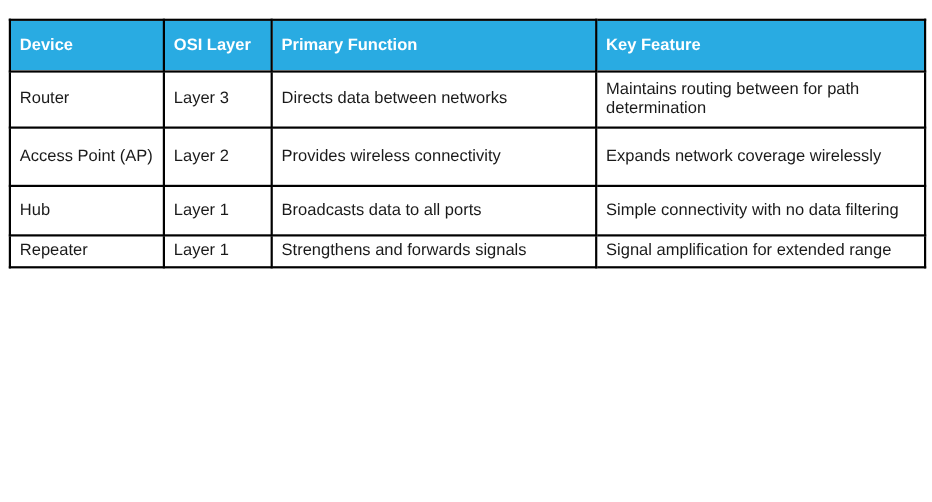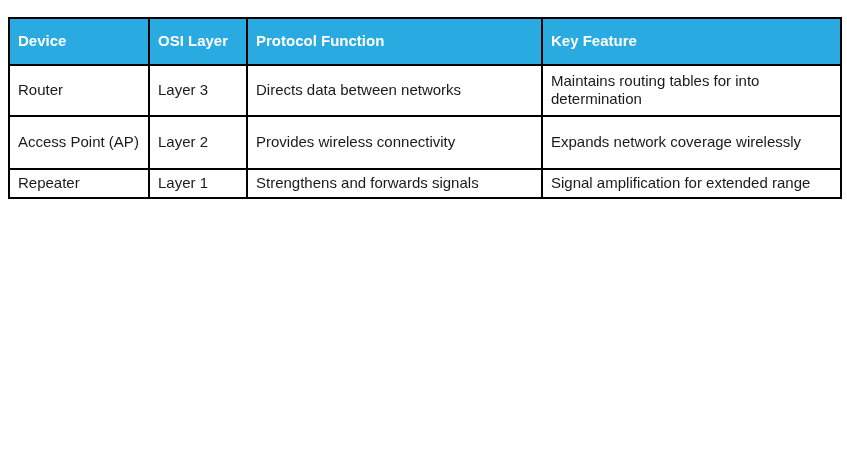--- a/index.html
+++ b/index.html
@@ -71,36 +71,42 @@
     <colgroup>
       <col class="c-device">
       <col class="c-layer">
       <col class="c-function">
       <col class="c-feature">
     </colgroup>
     <thead>
       <tr>
         <th>Device</th>
         <th>OSI Layer</th>
-        <th>Protocol Function</th>
+        <th>Primary Function</th>
         <th>Key Feature</th>
       </tr>
     </thead>
     <tbody>
       <tr class="r-router">
         <td>Router</td>
         <td>Layer 3</td>
         <td>Directs data between networks</td>
-        <td>Maintains routing tables for into determination</td>
+        <td>Maintains routing between for path determination</td>
       </tr>
       <tr class="r-ap">
         <td>Access Point (AP)</td>
         <td>Layer 2</td>
         <td>Provides wireless connectivity</td>
         <td>Expands network coverage wirelessly</td>
+      </tr>
+      <tr class="r-hub">
+        <td>Hub</td>
+        <td>Layer 1</td>
+        <td>Broadcasts data to all ports</td>
+        <td>Simple connectivity with no data filtering</td>
       </tr>
       <tr class="r-repeater">
         <td>Repeater</td>
         <td>Layer 1</td>
         <td>Strengthens and forwards signals</td>
         <td>Signal amplification for extended range</td>
       </tr>
     </tbody>
   </table>
 </div>

